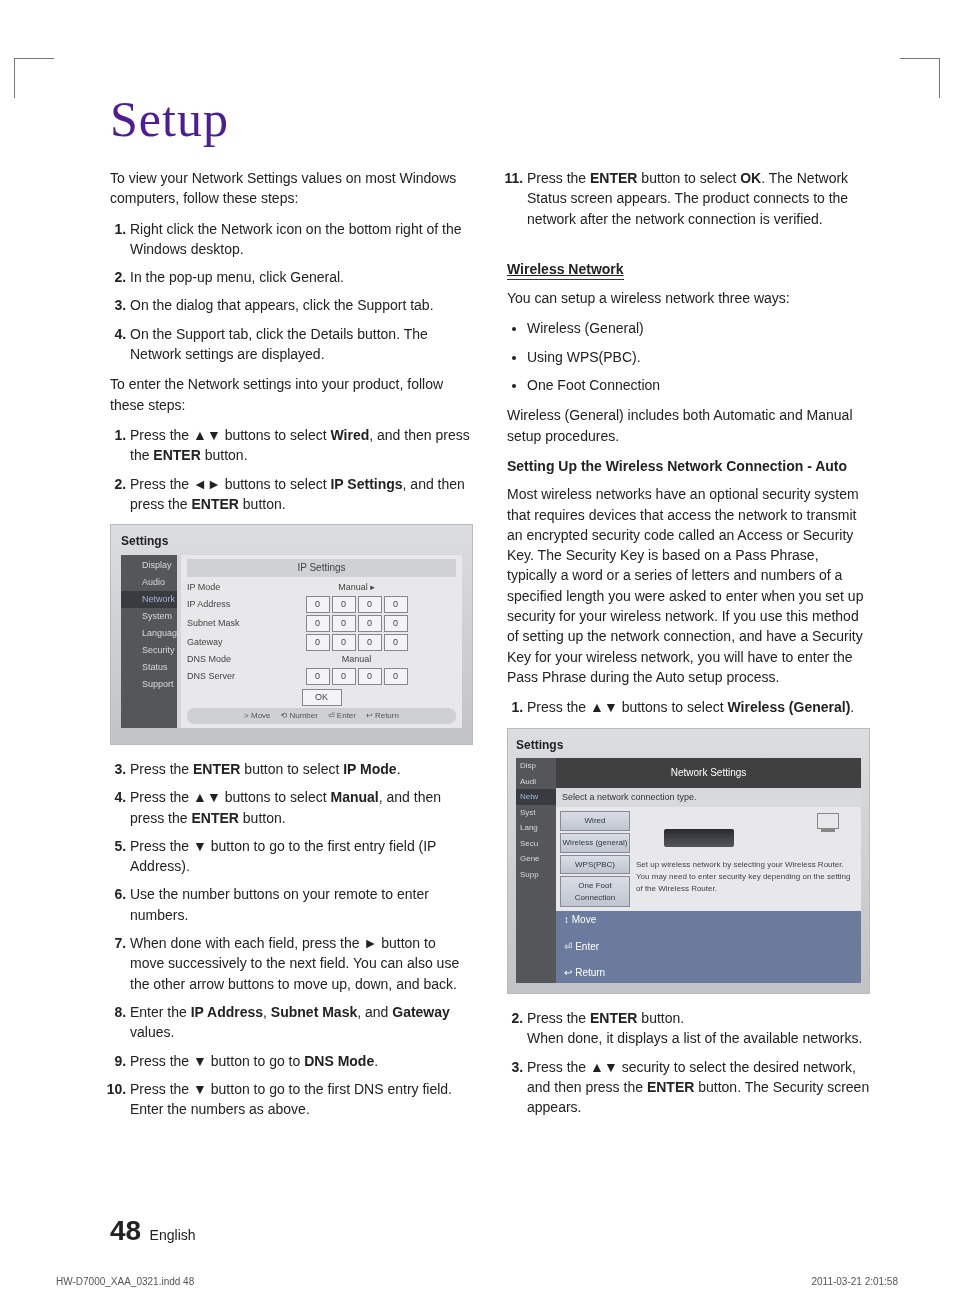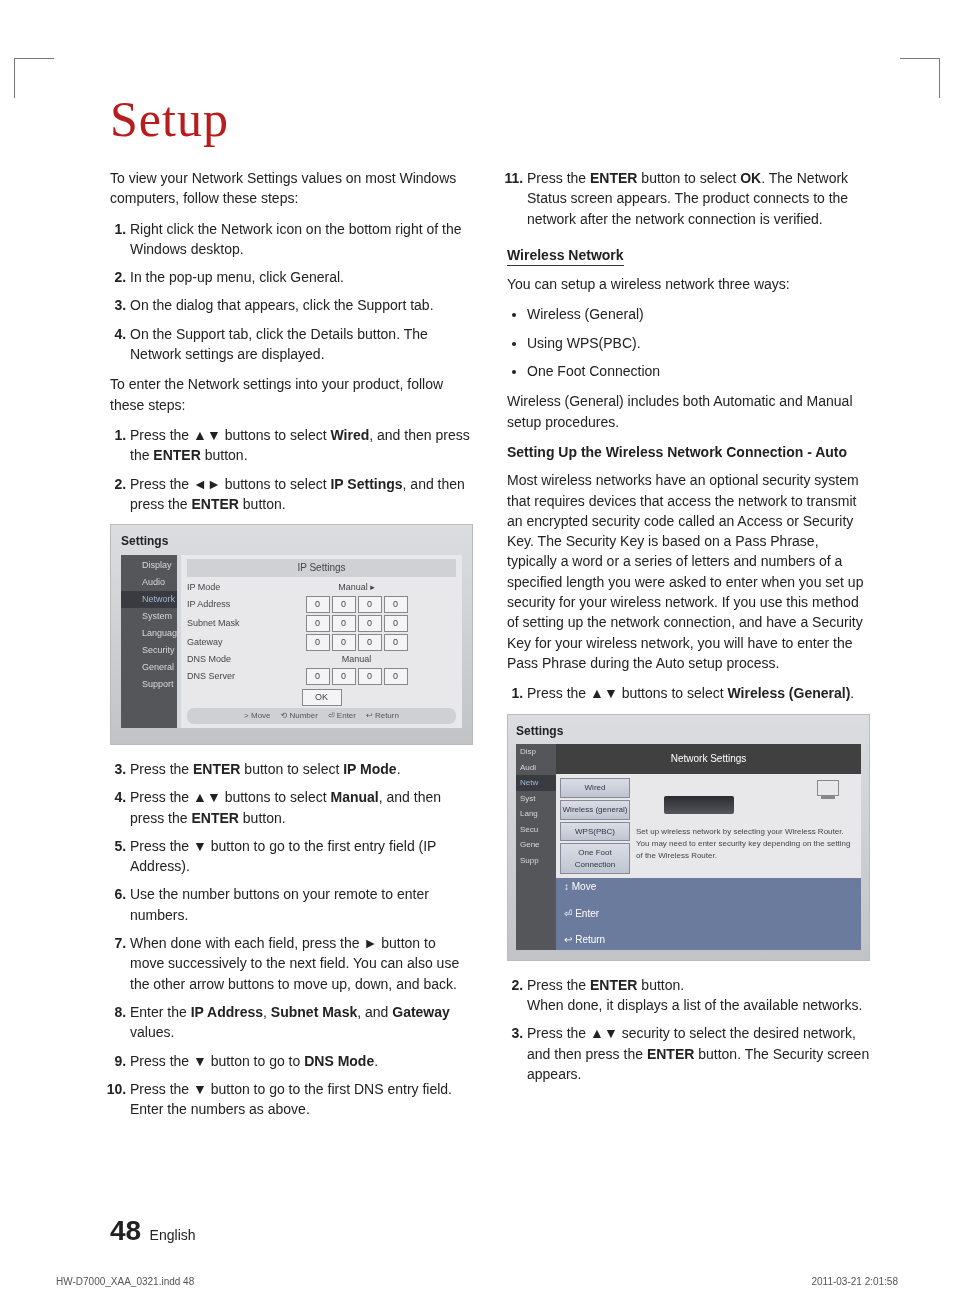--- a/index.html
+++ b/index.html
@@ -1,29 +1,29 @@
 <!DOCTYPE html>
 <html><head>
 <meta charset="utf-8">
 <style>
   * { box-sizing: border-box; margin: 0; padding: 0; }
   body { background: #fff; font-family: Arial, Helvetica, sans-serif; color: #222; }
   .page { width: 954px; height: 1307px; margin: 0 auto; position: relative; background: #fff; }
   .crop-tl { position: absolute; top: 58px; left: 14px; width: 40px; height: 40px; border-top: 1px solid #777; border-left: 1px solid #777; }
   .crop-tr { position: absolute; top: 58px; right: 14px; width: 40px; height: 40px; border-top: 1px solid #777; border-right: 1px solid #777; }
   .content { position: absolute; top: 90px; left: 110px; width: 760px; }
-  h1.title { font-family: "Times New Roman", serif; font-weight: 300; font-size: 50px; color: #b91c1c; letter-spacing: 1px; margin-bottom: 20px; }
+  h1.title { font-family: "Times New Roman", serif; font-weight: 300; font-size: 50px; color: #4c1d95; letter-spacing: 1px; margin-bottom: 20px; }
   .columns { display: flex; gap: 34px; }
   .col { flex: 1; font-size: 14px; line-height: 1.45; }
   .col p { margin-bottom: 10px; }
   .col ol, .col ul { margin-left: 20px; margin-bottom: 10px; }
   .col ol li, .col ul li { margin-bottom: 8px; }
   .col ol li::marker { font-weight: bold; }
   strong { font-weight: bold; }
-  .sub-head { font-weight: bold; border-bottom: 1px solid #333; display: inline-block; margin: 6px 0 8px; font-size: 14px; }
+  .sub-head { font-weight: bold; border-bottom: 1px solid #333; display: inline-block; margin: 20px 0 8px; font-size: 14px; text-decoration: underline; }
   .bold-head { font-weight: bold; margin: 10px 0 8px; font-size: 14px; }
   .screenshot { background: linear-gradient(#dcdde0,#c2c3c7); border: 1px solid #bbb; padding: 8px 10px 16px; margin: 10px 0 14px; font-size: 9px; color: #333; }
   .screenshot .ss-title { font-weight: bold; font-size: 12px; margin-bottom: 4px; color: #222; }
   .ss-body { display: flex; gap: 4px; background: #d6d7da; }
   .ss-side { width: 56px; background: #55565a; color: #d8d8dc; padding: 2px 0; }
   .ss-side div { padding: 2px 21px; font-size: 9px; }
   .ss-side .sel { background: #3a3b40; color: #9fb8d8; }
   .ss-main { flex: 1; background: #e8e8ea; padding: 4px 6px; color: #444; }
   .ss-header { text-align: center; background: #d0d1d5; padding: 2px; font-size: 10px; margin-bottom: 4px; }
   .ss-row { display: flex; align-items: center; margin: 2px 0; }
@@ -88,21 +88,21 @@
         <div class="screenshot">
           <div class="ss-title">Settings</div>
           <div class="ss-body">
             <div class="ss-side">
               <div>Display</div>
               <div>Audio</div>
               <div class="sel">Network</div>
               <div>System</div>
               <div>Language</div>
               <div>Security</div>
-              <div>General</div>
+              <div>Status</div>
               <div>Support</div>
             </div>
             <div class="ss-main">
               <div class="ss-header">IP Settings</div>
               <div class="ss-row">
                   <div class="ss-label">IP Mode</div>
                   <div class="ss-val"><span>Manual</span> <span>▸</span></div>
                 </div>
               <div class="ss-row">
                   <div class="ss-label">IP Address</div>
@@ -197,20 +197,21 @@
               <div>Audi</div>
               <div style="background:#3a3b40;color:#9fb8d8">Netw</div>
               <div>Syst</div>
               <div>Lang</div>
               <div>Secu</div>
               <div>Gene</div>
               <div>Supp</div>
             </div>
             <div class="ss2-main">
               <div class="ss2-header">Network Settings</div>
+              <div class="ss2-sub">Select a network connection type.</div>
               <div class="ss2-content">
                 <div class="ss2-opts">
                   <div>Wired</div>
                   <div>Wireless (general)</div>
                   <div>WPS(PBC)</div>
                   <div>One Foot Connection</div>
                 </div>
                 <div class="ss2-right">
                   <div class="router-img">
                     <div class="router-screen"></div>

